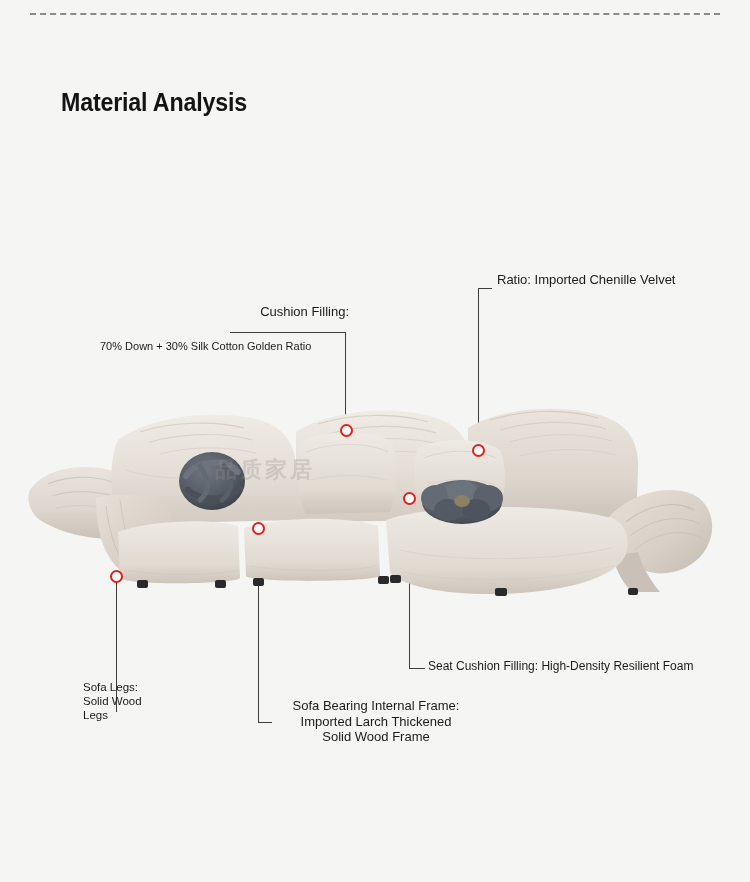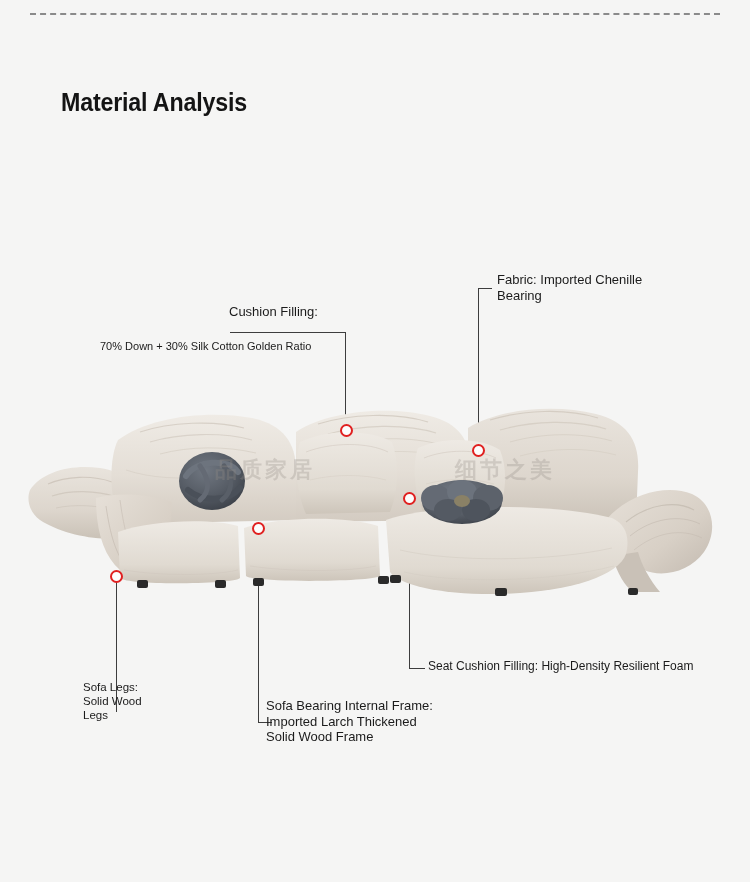--- a/index.html
+++ b/index.html
@@ -27,25 +27,25 @@
     color:#141414;
     font-family:"Liberation Sans","DejaVu Sans",sans-serif;
     transform:scaleX(0.93);transform-origin:left center;
     white-space:nowrap;
   }
 
   
   .anno{position:absolute;color:#1b1b1b;line-height:1.18;white-space:pre-line;}
 
   #anno-fabric{left:497px;top:272px;width:180px;font-size:13px;line-height:1.22;}
-  #anno-cushion-title{left:229px;top:305px;width:120px;font-size:13px;line-height:1.15;}
+  #anno-cushion-title{left:229px;top:305px;width:120px;font-size:13px;line-height:1.15;text-align:right;}
   #anno-cushion-detail{left:100px;top:340px;width:260px;font-size:11px;white-space:nowrap;}
   #anno-seat{left:428px;top:659px;font-size:12px;white-space:nowrap;}
   #anno-legs{left:83px;top:681px;width:90px;font-size:11.5px;line-height:1.2;}
-  #anno-frame{left:266px;top:698px;width:220px;font-size:13px;line-height:1.2;}
+  #anno-frame{left:266px;top:698px;width:220px;font-size:13px;line-height:1.2;text-align:center;}
 
   
   .lead{position:absolute;background:#3d3d3d;}
   .lead.v{width:1px;}
   .lead.h{height:1px;}
 
   
   .marker{
     position:absolute;width:13px;height:13px;border-radius:50%;
     border:2px solid #e02020;background:#fdfdfd;
@@ -195,21 +195,20 @@
       <rect x="215" y="200" width="11" height="8" rx="2" fill="#2a2a2a"></rect>
       <rect x="253" y="198" width="11" height="8" rx="2" fill="#2a2a2a"></rect>
       <rect x="378" y="196" width="11" height="8" rx="2" fill="#2a2a2a"></rect>
       <rect x="390" y="195" width="11" height="8" rx="2" fill="#2a2a2a"></rect>
       <rect x="495" y="208" width="12" height="8" rx="2" fill="#2a2a2a"></rect>
       <rect x="628" y="208" width="10" height="7" rx="2" fill="#2a2a2a"></rect>
     </svg>
   </div>
 
   <div class="wm" style="left:215px;top:455px;">品质家居</div>
-  <div class="wm" style="left:455px;top:455px;">细节之美</div>
 
   <div class="lead h" style="left:478px;top:288px;width:14px;"></div>
   <div class="lead v" style="left:478px;top:288px;height:162px;"></div>
 
   <div class="lead h" style="left:230px;top:332px;width:116px;"></div>
   <div class="lead v" style="left:345px;top:332px;height:98px;"></div>
 
   <div class="lead v" style="left:409px;top:500px;height:168px;"></div>
   <div class="lead h" style="left:409px;top:668px;width:16px;"></div>
 
@@ -217,21 +216,21 @@
 
   <div class="lead v" style="left:258px;top:530px;height:192px;"></div>
   <div class="lead h" style="left:258px;top:722px;width:14px;"></div>
 
   <div class="marker" style="left:340px;top:424px;"></div>
   <div class="marker" style="left:472px;top:444px;"></div>
   <div class="marker" style="left:403px;top:492px;"></div>
   <div class="marker" style="left:252px;top:522px;"></div>
   <div class="marker" style="left:110px;top:570px;"></div>
 
-  <div class="anno" id="anno-fabric">Fabric: Imported Chenille Bearing</div>
+  <div class="anno" id="anno-fabric">Ratio: Imported Chenille Velvet</div>
 
   <div class="anno" id="anno-cushion-title">Cushion Filling:</div>
 
   <div class="anno" id="anno-cushion-detail">70% Down + 30% Silk Cotton Golden Ratio</div>
 
   <div class="anno" id="anno-legs">Sofa Legs:
 Solid Wood
 Legs</div>
 
   <div class="anno" id="anno-seat">Seat Cushion Filling: High-Density Resilient Foam</div>

